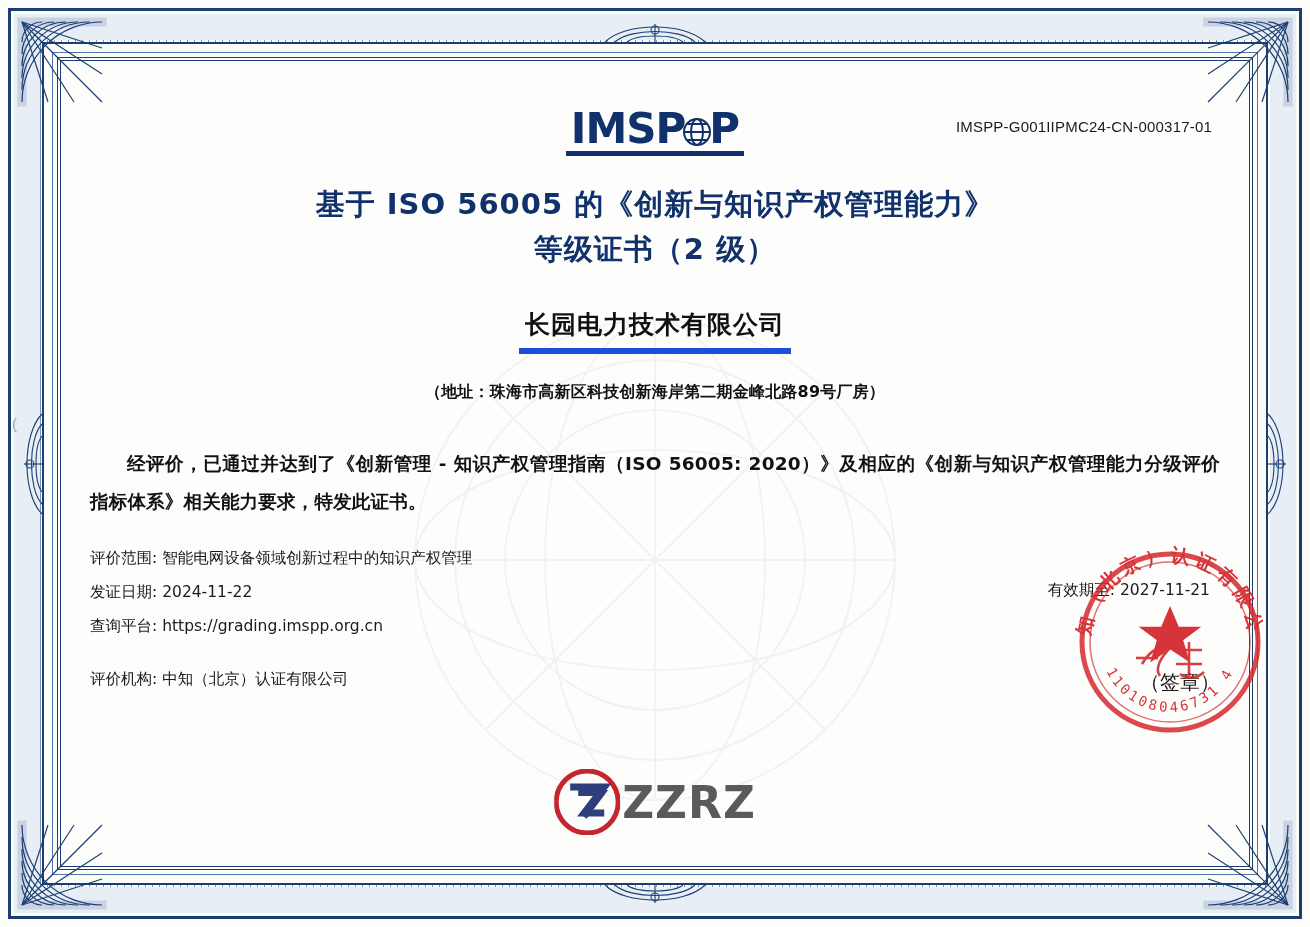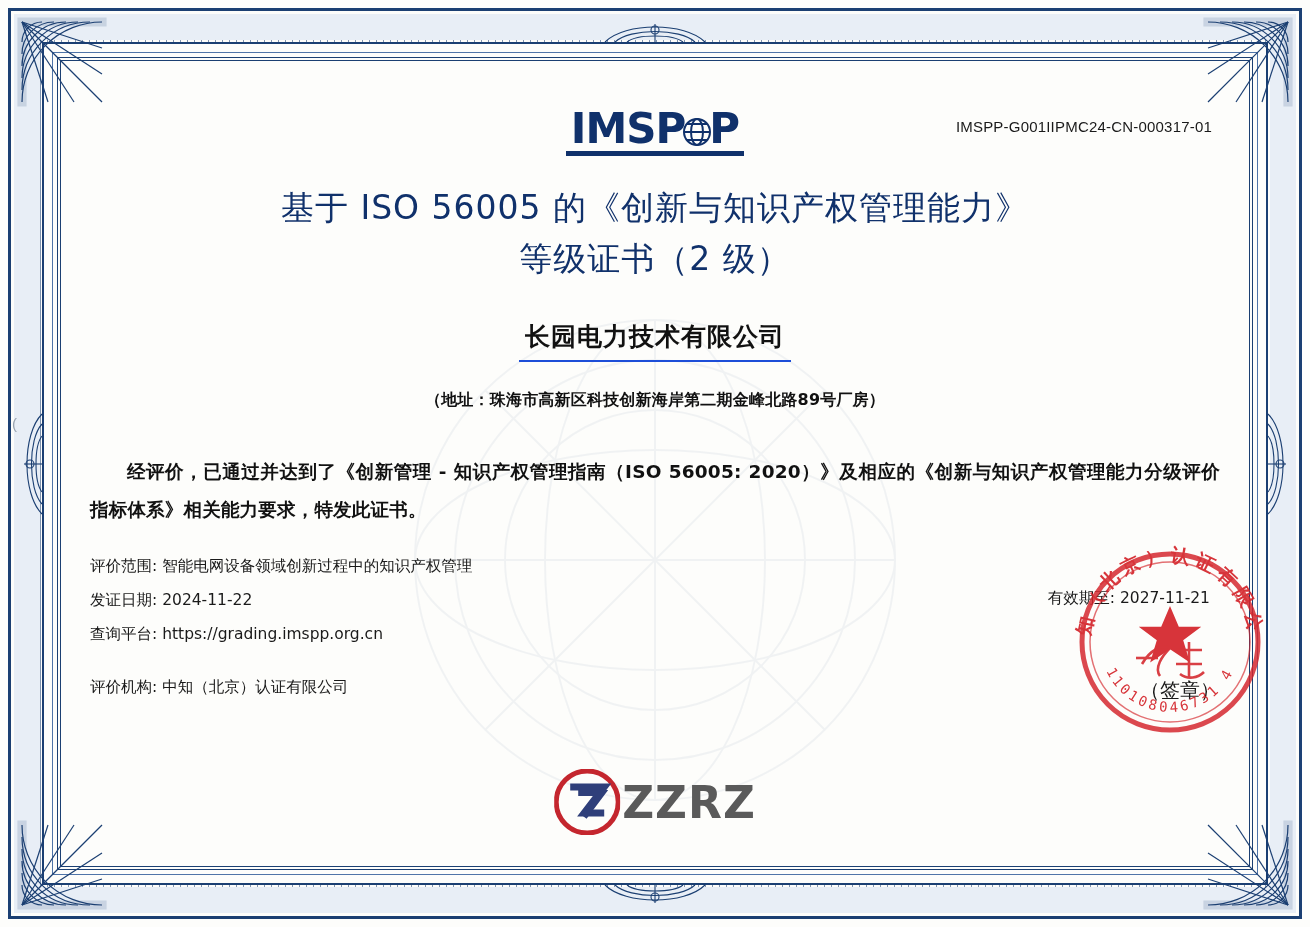--- a/index.html
+++ b/index.html
@@ -156,38 +156,38 @@
     letter-spacing: 0.2px;
   }
 
   .title-block {
     margin-top: 20px;
     text-align: center;
     color: #10316b;
   }
   .title-line {
     font-family: "DejaVu Sans", sans-serif;
-    font-weight: normal;
-    font-size: 33px;
+    font-weight: bold;
+    font-size: 29px;
     letter-spacing: 1px;
     line-height: 1.55;
   }
 
   .company-block {
     margin-top: 36px;
     text-align: center;
   }
   .company-name {
     font-family: "DejaVu Sans", sans-serif;
     font-weight: bold;
     font-size: 25px;
     color: #111;
     display: inline-block;
     padding: 0 6px 7px 6px;
-    border-bottom: 2px solid #1d4ed8;
+    border-bottom: 6px solid #1d4ed8;
     letter-spacing: 1px;
   }
   .company-address {
     margin-top: 28px;
     font-family: "DejaVu Sans", sans-serif;
     font-weight: bold;
     font-size: 16px;
     color: #111;
     letter-spacing: 0.2px;
   }

